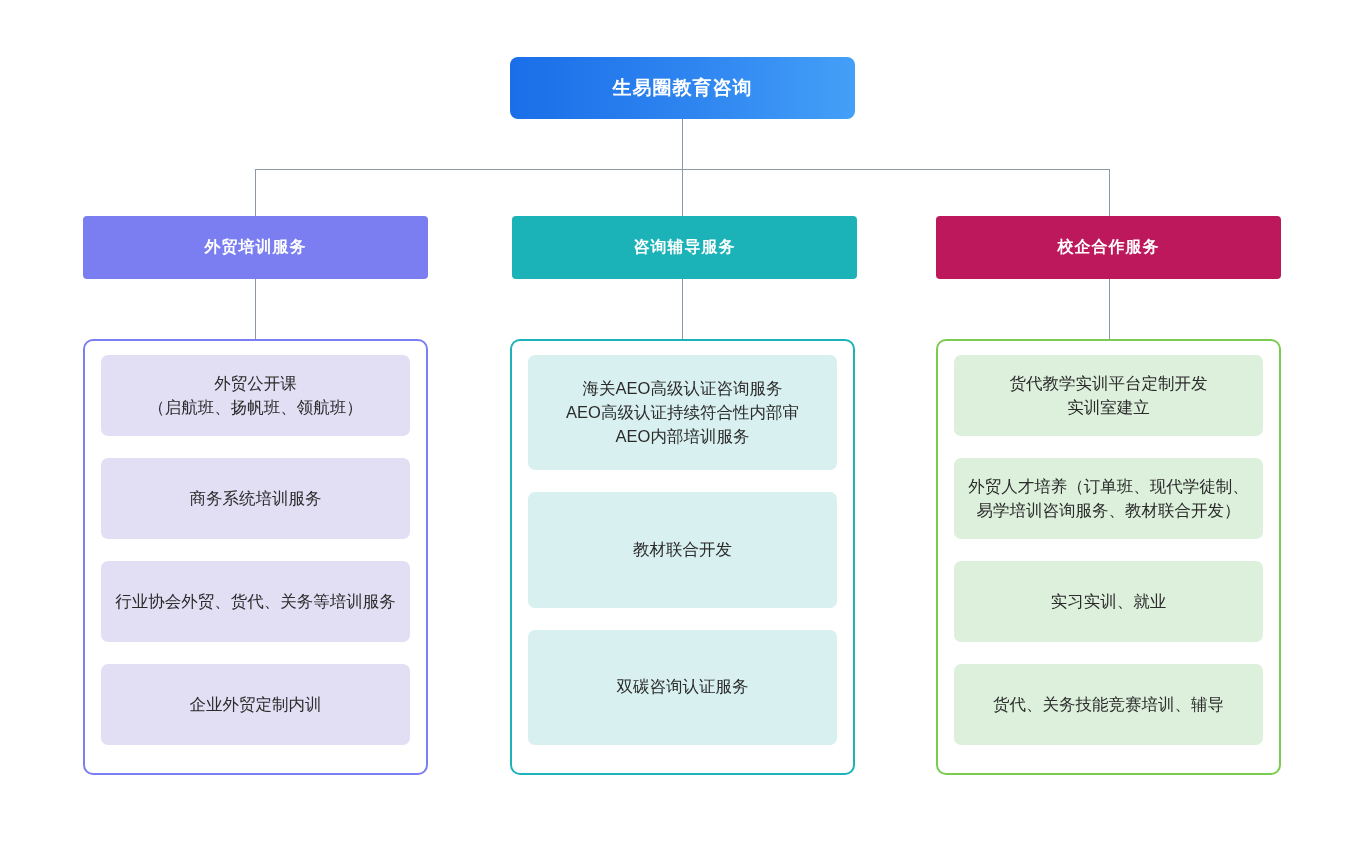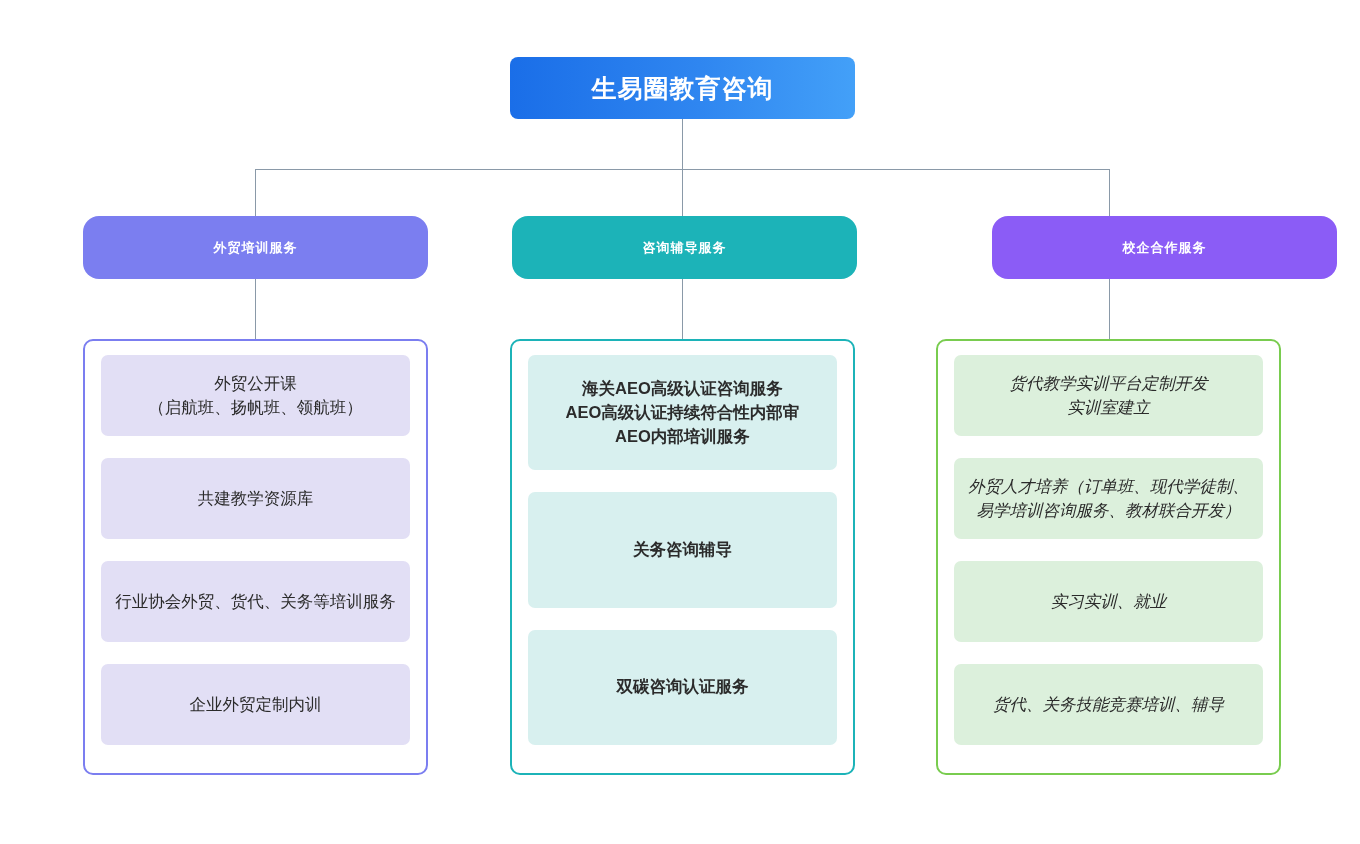--- a/index.html
+++ b/index.html
@@ -26,21 +26,21 @@
   
   .root-node {
     position: absolute;
     left: 510px;
     top: 57px;
     width: 345px;
     height: 62px;
     border-radius: 8px;
     background: linear-gradient(90deg, #1a6ee8 0%, #2f86f0 55%, #43a0f8 100%);
     color: #ffffff;
-    font-size: 25px;
+    font-size: 19px;
     font-weight: bold;
     letter-spacing: 1px;
     display: flex;
     align-items: center;
     justify-content: center;
   }
 
   
   .connector {
     position: absolute;
@@ -48,32 +48,32 @@
   }
   .v-line { width: 1px; }
   .h-line { height: 1px; }
 
   
   .col-header {
     position: absolute;
     top: 216px;
     width: 345px;
     height: 63px;
-    border-radius: 16px;
+    border-radius: 4px;
     color: #ffffff;
-    font-size: 13px;
+    font-size: 16px;
     font-weight: bold;
     letter-spacing: 1px;
     display: flex;
     align-items: center;
     justify-content: center;
   }
   .col-header.c0 { left: 83px;  background: #7b7ef0; }
   .col-header.c1 { left: 512px; background: #1cb3b8; }
-  .col-header.c2 { left: 992px; background: #8b5cf6; }
+  .col-header.c2 { left: 936px; background: #be185d; }
 
   
   .col-container {
     position: absolute;
     top: 339px;
     width: 345px;
     height: 436px;
     box-sizing: border-box;
     border-radius: 10px;
     background: #ffffff;
@@ -97,22 +97,22 @@
     text-align: center;
     font-size: 16.5px;
     line-height: 1.45;
     color: #2b2b2b;
     padding: 6px 10px;
     white-space: pre-line;
   }
   .item-card:last-child { margin-bottom: 14px; }
 
   .col-container.c0 .item-card { background: #e2dff5; }
-  .col-container.c1 .item-card { background: #d8f0ef; font-weight: bold; }
-  .col-container.c2 .item-card { background: #dcf0dc; font-style: italic; }
+  .col-container.c1 .item-card { background: #d8f0ef; }
+  .col-container.c2 .item-card { background: #dcf0dc; }
 </style>
 </head>
 <body>
 
 <div id="org-chart">
 
   <div class="root-node">
     <span>生易圈教育咨询</span>
   </div>
 
@@ -127,33 +127,33 @@
   <div class="connector v-line" style="left:255px; top:279px; height:60px;"></div>
   <div class="connector v-line" style="left:682px; top:279px; height:60px;"></div>
   <div class="connector v-line" style="left:1109px; top:279px; height:60px;"></div>
 
   <div class="col-header c0">
     <span>外贸培训服务</span>
   </div>
   <div class="col-container c0">
     <div class="item-card">外贸公开课
 （启航班、扬帆班、领航班）</div>
-    <div class="item-card">共建教学资源库</div>
+    <div class="item-card">商务系统培训服务</div>
     <div class="item-card">行业协会外贸、货代、关务等培训服务</div>
     <div class="item-card">企业外贸定制内训</div>
   </div>
 
   <div class="col-header c1">
     <span>咨询辅导服务</span>
   </div>
   <div class="col-container c1">
     <div class="item-card">海关AEO高级认证咨询服务
 AEO高级认证持续符合性内部审
 AEO内部培训服务</div>
-    <div class="item-card">关务咨询辅导</div>
+    <div class="item-card">教材联合开发</div>
     <div class="item-card">双碳咨询认证服务</div>
   </div>
 
   <div class="col-header c2">
     <span>校企合作服务</span>
   </div>
   <div class="col-container c2">
     <div class="item-card">货代教学实训平台定制开发
 实训室建立</div>
     <div class="item-card">外贸人才培养（订单班、现代学徒制、易学培训咨询服务、教材联合开发）</div>

